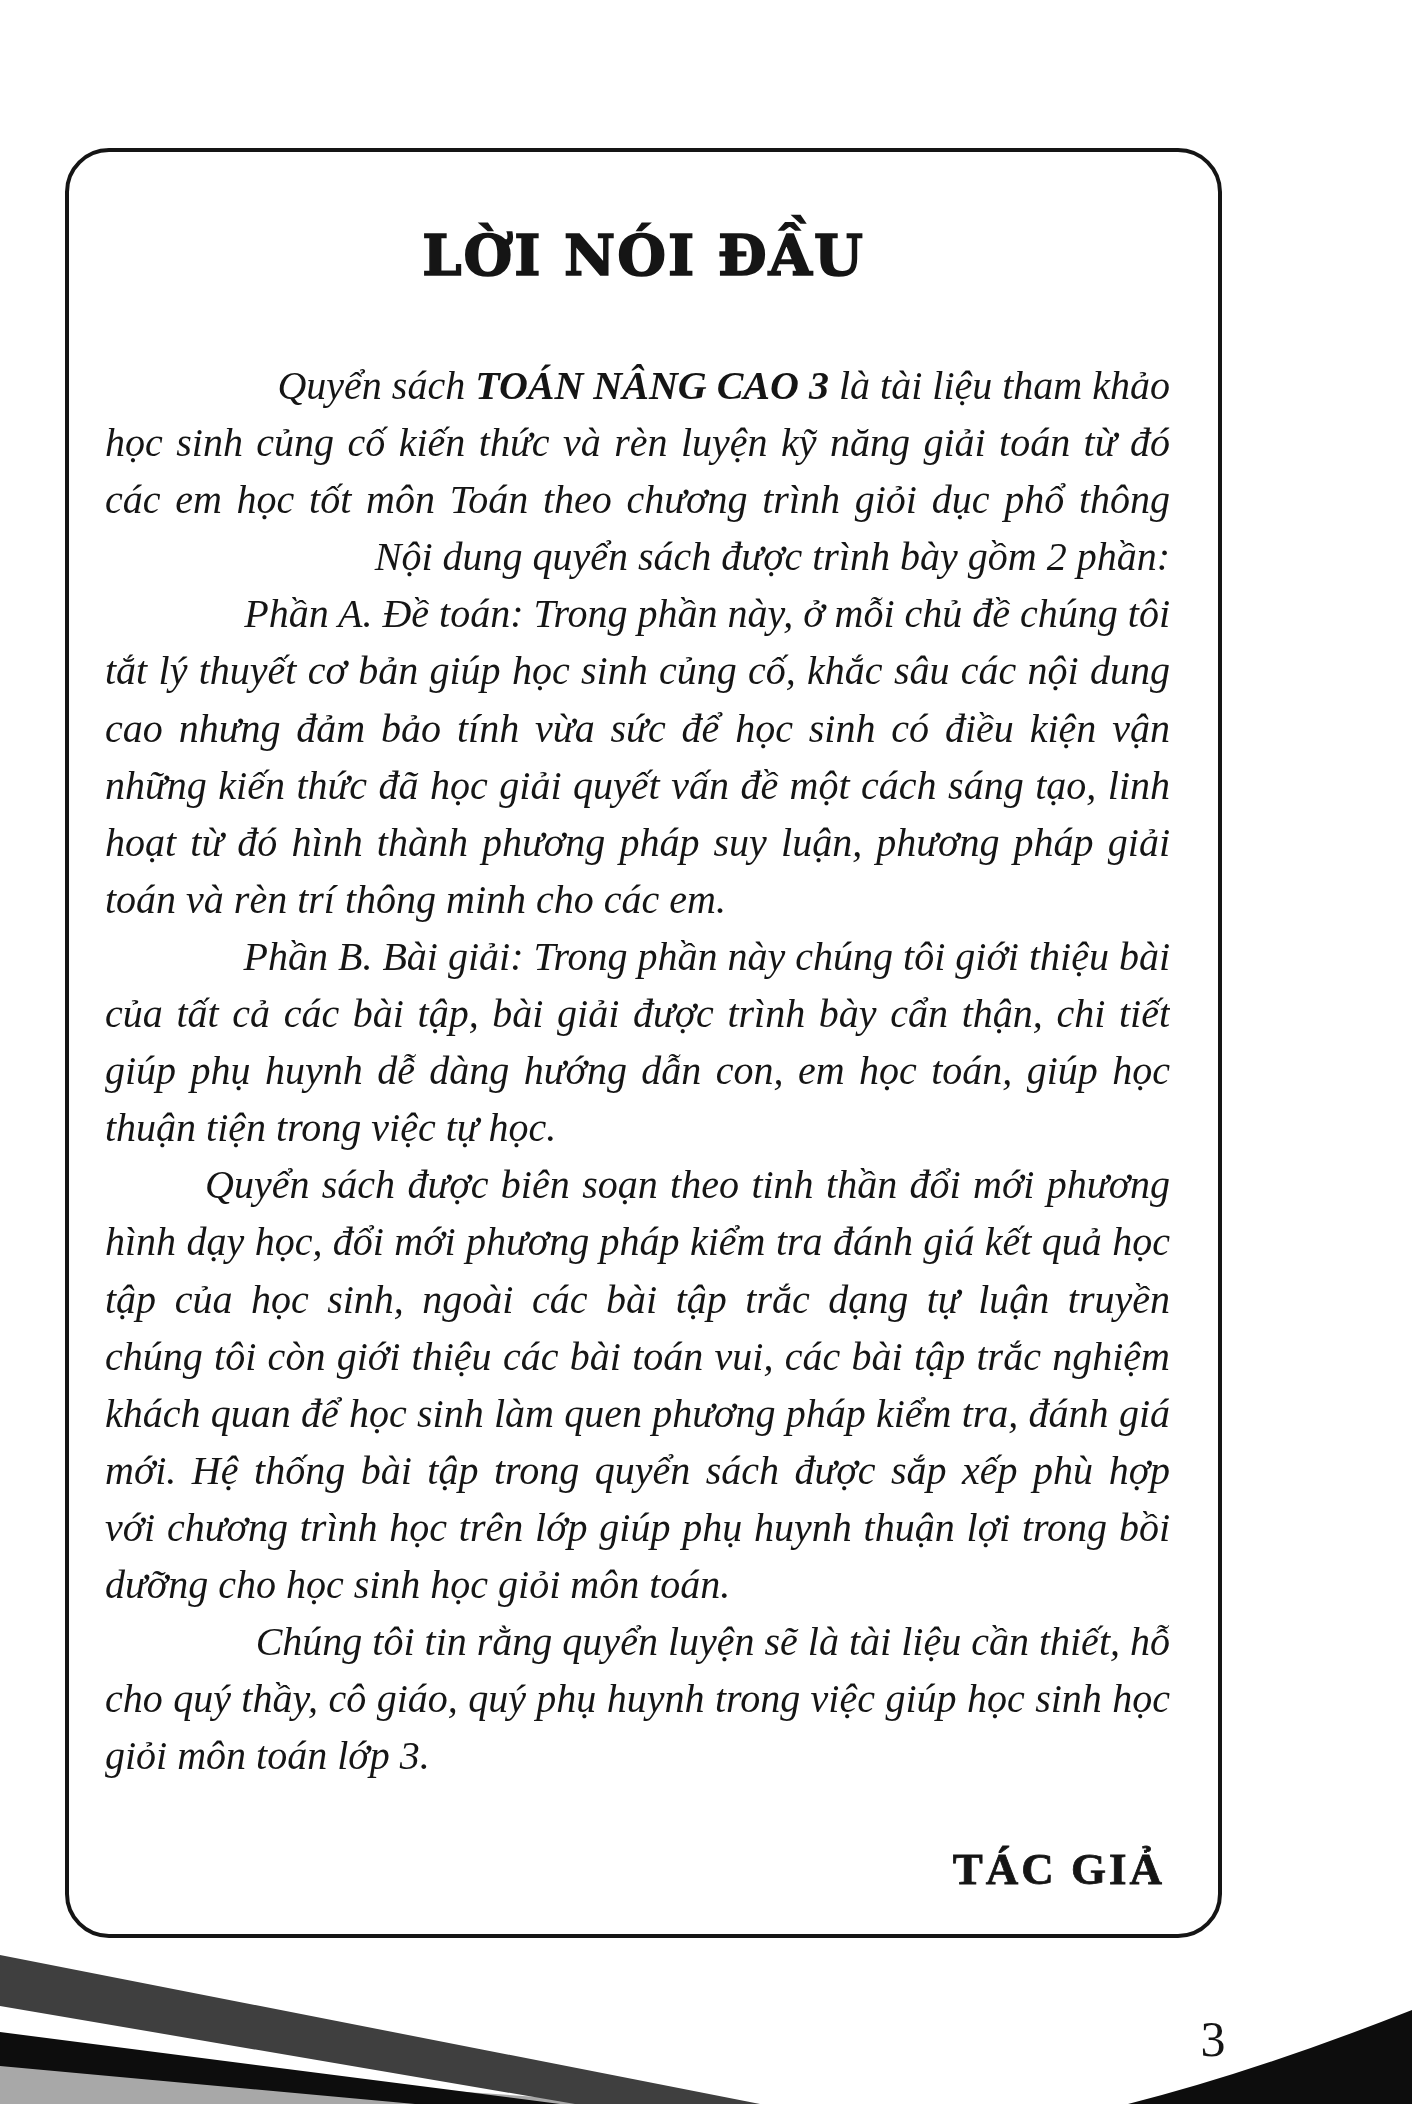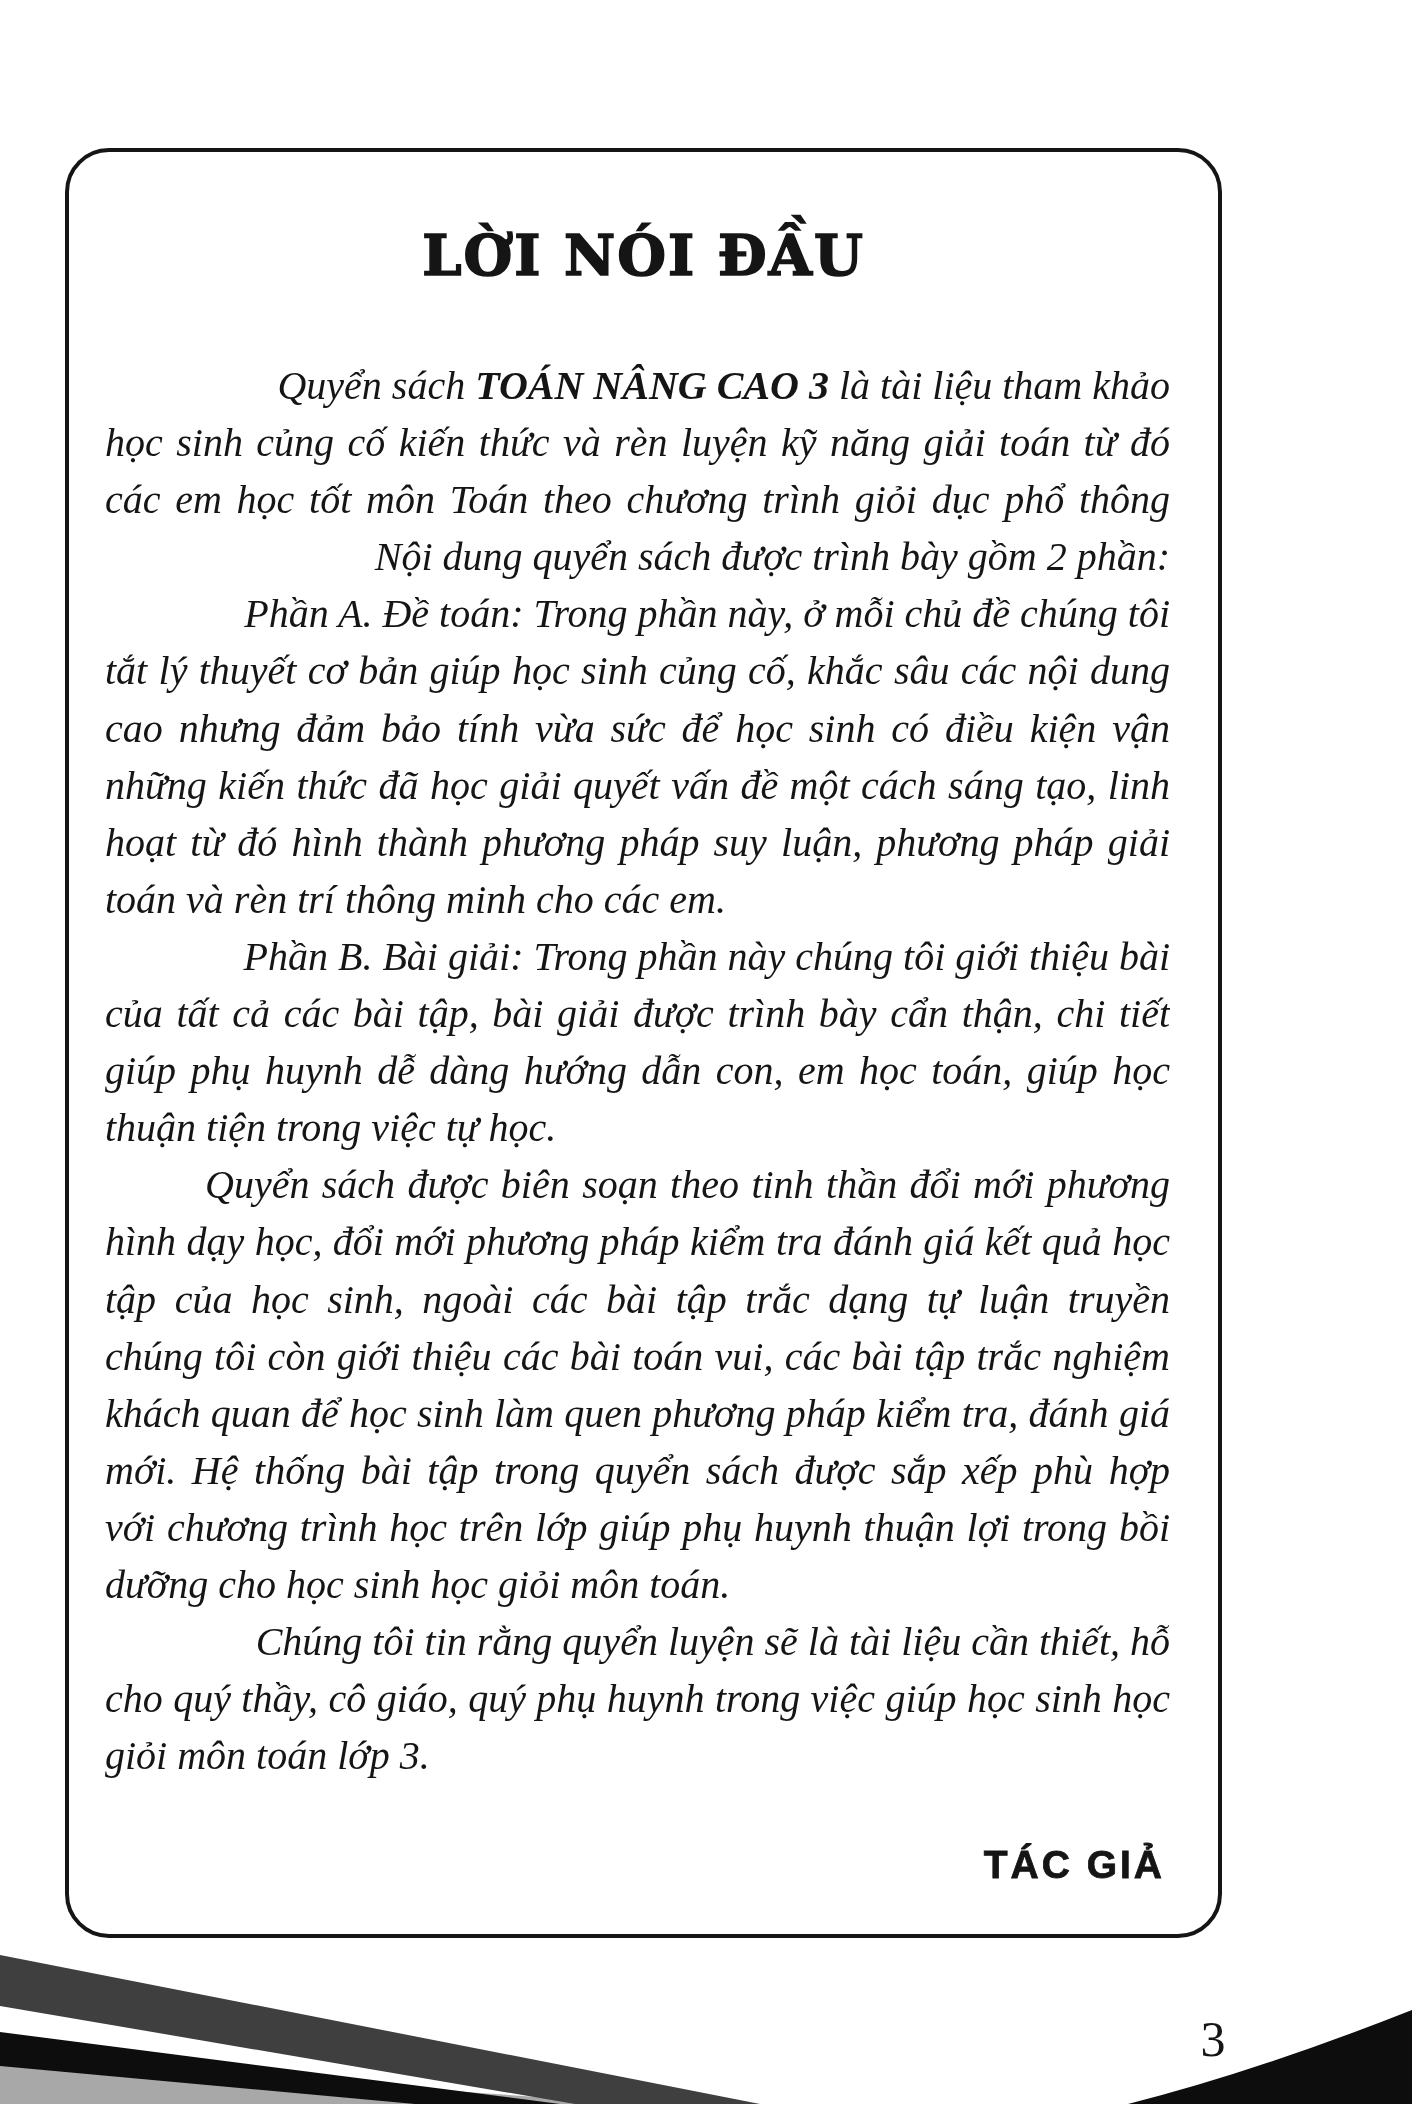--- a/index.html
+++ b/index.html
@@ -48,23 +48,23 @@
     text-align:justify;
     text-align-last:justify;
   }
   .ln.ind{ text-indent:100px;text-align:right; }
   .b{ font-weight:bold; }
   .author{
     position:absolute;
     left:105px;top:1843px;
     width:1060px;
     text-align:right;
-    font-family:Liberation Sans, sans-serif;
+    font-family:Liberation Serif, serif;
     font-weight:800;
-    font-size:39px;
+    font-size:45px;
     letter-spacing:3px;
     -webkit-text-stroke:0.8px var(--ink,#151515);
   }
   .pagenum{
     position:absolute;
     left:1178px;top:2010px;
     width:70px;
     text-align:center;
     font-size:50px;
     font-family:"Liberation Serif","DejaVu Serif",serif;

